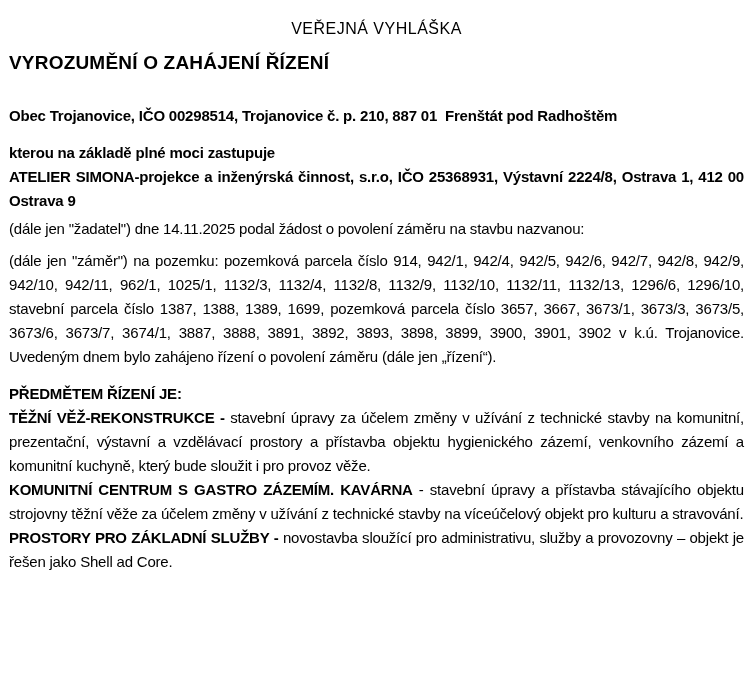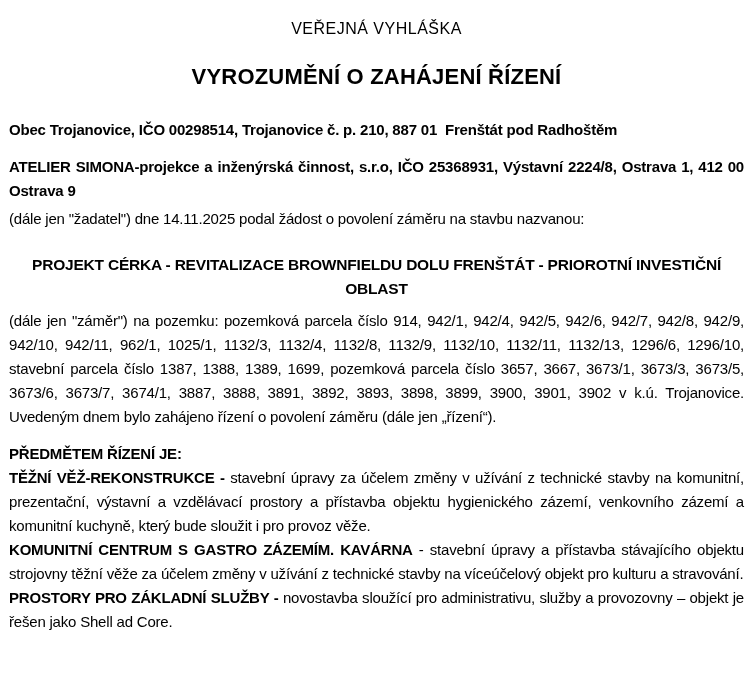--- a/index.html
+++ b/index.html
@@ -24,26 +24,25 @@
 
   .doc-title {
     text-align: center;
     font-size: 16px;
     line-height: 26px;
     font-weight: 400;
     letter-spacing: 0.5px;
     margin-top: 16px;
   }
   .doc-subtitle {
-    text-align: center;
-    font-size: 22px;
+    font-size: 19px;
     line-height: 26px;
     font-weight: 700;
     letter-spacing: 0.2px;
-    margin-top: 22px;
+    margin-top: 8px;
   }
   .applicant-line {
     font-weight: 700;
     margin-top: 28px;
     white-space: pre-wrap;
   }
   .rep-block {
     margin-top: 13px;
   }
   .rep-note {
@@ -84,26 +83,26 @@
 
 <div class="doc">
 
   <p class="doc-title">VEŘEJNÁ VYHLÁŠKA</p>
 
   <p class="doc-subtitle">VYROZUMĚNÍ O ZAHÁJENÍ ŘÍZENÍ</p>
 
   <p class="applicant-line">Obec Trojanovice, IČO 00298514, Trojanovice č. p. 210, 887 01  Frenštát pod Radhoštěm</p>
 
   <div class="rep-block">
+    <p class="rep-note">kterou na základě plné moci zastupuje</p>
     <p class="representative">ATELIER SIMONA-projekce a inženýrská činnost, s.r.o, IČO 25368931, Výstavní 2224/8, Ostrava 1, 412 00  Ostrava 9</p>
   </div>
 
   <p class="application-line">(dále jen "žadatel") dne 14.11.2025 podal žádost o povolení záměru na stavbu nazvanou:</p>
 
-  <p class="project-title">PROJEKT CÉRKA - REVITALIZACE BROWNFIELDU DOLU FRENŠTÁT - PRIOROTNÍ INVESTIČNÍ OBLAST</p>
 
   <p class="parcels">(dále jen "záměr") na pozemku: pozemková parcela číslo 914, 942/1, 942/4, 942/5, 942/6, 942/7, 942/8, 942/9, 942/10, 942/11, 962/1, 1025/1, 1132/3, 1132/4, 1132/8, 1132/9, 1132/10, 1132/11, 1132/13, 1296/6, 1296/10, stavební parcela číslo 1387, 1388, 1389, 1699, pozemková parcela číslo 3657, 3667, 3673/1, 3673/3, 3673/5, 3673/6, 3673/7, 3674/1, 3887, 3888, 3891, 3892, 3893, 3898, 3899, 3900, 3901, 3902 v k.ú. Trojanovice. Uvedeným dnem bylo zahájeno řízení o povolení záměru (dále jen „řízení“).</p>
 
   <div class="subject-block">
     <p class="subject-heading">PŘEDMĚTEM ŘÍZENÍ JE:</p>
 
     <p class="subject-item"><span class="lead">TĚŽNÍ VĚŽ-REKONSTRUKCE  - </span><span>stavební úpravy za účelem změny v užívání z technické stavby na komunitní, prezentační, výstavní a vzdělávací prostory a přístavba objektu hygienického zázemí, venkovního zázemí a komunitní kuchyně, který bude sloužit i pro provoz věže.</span></p>
 
     <p class="subject-item"><span class="lead">KOMUNITNÍ CENTRUM S GASTRO ZÁZEMÍM. KAVÁRNA</span><span> - stavební úpravy a přístavba stávajícího objektu strojovny těžní věže za účelem změny v užívání z technické stavby na víceúčelový objekt pro kulturu a stravování.</span></p>
 

